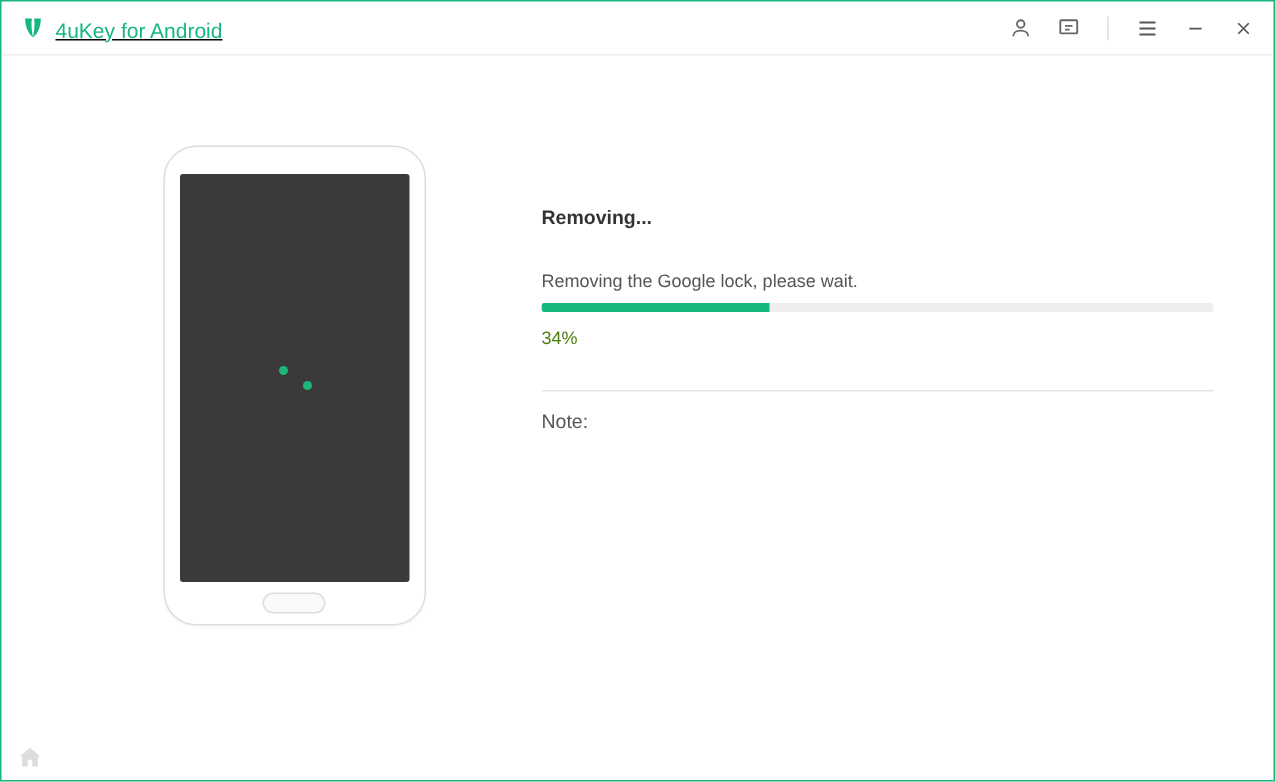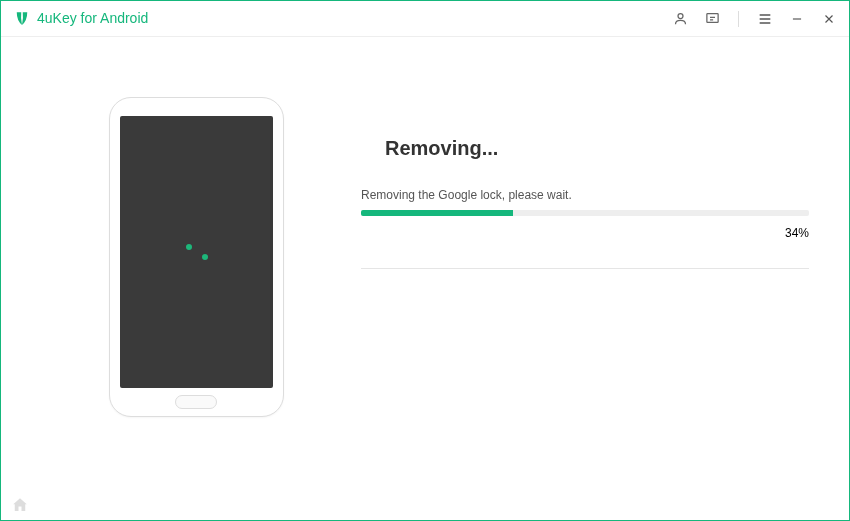--- a/index.html
+++ b/index.html
@@ -14,22 +14,23 @@
     }
     .titlebar {
       height: 36px;
       display: flex;
       align-items: center;
       padding: 0 12px;
       border-bottom: 1px solid #eee;
     }
     .logo {
       display: flex;
-      align-items: flex-start;
+      align-items: flex-end;
       gap: 6px;
+      text-decoration: underline;
     }
     .logo-icon {
       width: 18px;
       height: 18px;
       display: inline-flex;
     }
     .app-title {
       color: #15b77c;
       font-size: 14px;
       font-weight: 500;
@@ -103,48 +104,46 @@
       border: 1px solid #ddd;
       border-radius: 9px;
       background: #fafafa;
     }
     .right {
       flex: 1;
       padding-top: 60px;
       padding-right: 10px;
     }
     .heading {
-      font-size: 20px;
+      font-size: 13px;
       font-weight: 600;
       color: #333;
       margin-bottom: 28px;
-      margin-left: 24px;
     }
     .status-text {
       font-size: 12px;
       color: #555;
       margin-bottom: 8px;
     }
     .progress-bar {
       width: 100%;
       height: 6px;
       background: #eee;
       border-radius: 2px;
       overflow: hidden;
       margin-bottom: 10px;
     }
     .progress-fill {
       height: 100%;
       background: #15b77c;
     }
     .percent {
       font-size: 12px;
-      color: #000000;
+      color: #4d7c0f;
       margin-bottom: 28px;
-      text-align: right;
     }
     .divider {
       height: 1px;
       background: #e5e5e5;
       margin-bottom: 12px;
     }
     .note-label {
       font-size: 13px;
       color: #555;
       margin-bottom: 4px;
@@ -228,20 +227,21 @@
     </div>
   </div>
   <div class="right">
     <div class="heading">Removing...</div>
     <div class="status-text">Removing the Google lock, please wait.</div>
     <div class="progress-bar">
       <div class="progress-fill" style="width: 34%;"></div>
     </div>
     <div class="percent">34%</div>
     <div class="divider"></div>
+    <div class="note-label">Note:</div>
   </div>
 </div>
 
 <div class="footer">
   <span class="home-icon">
     <svg viewBox="0 0 24 24" width="18" height="18" fill="#ddd">
       <path d="M12 3l9 8h-2v9h-5v-6h-4v6H5v-9H3z"></path>
     </svg>
   </span>
 </div>

